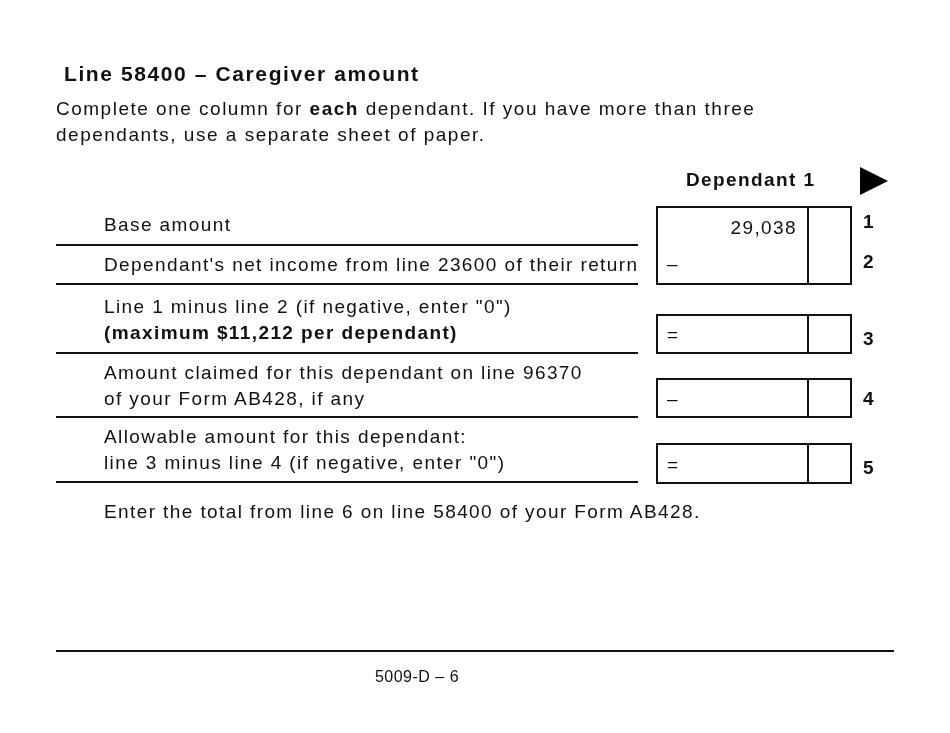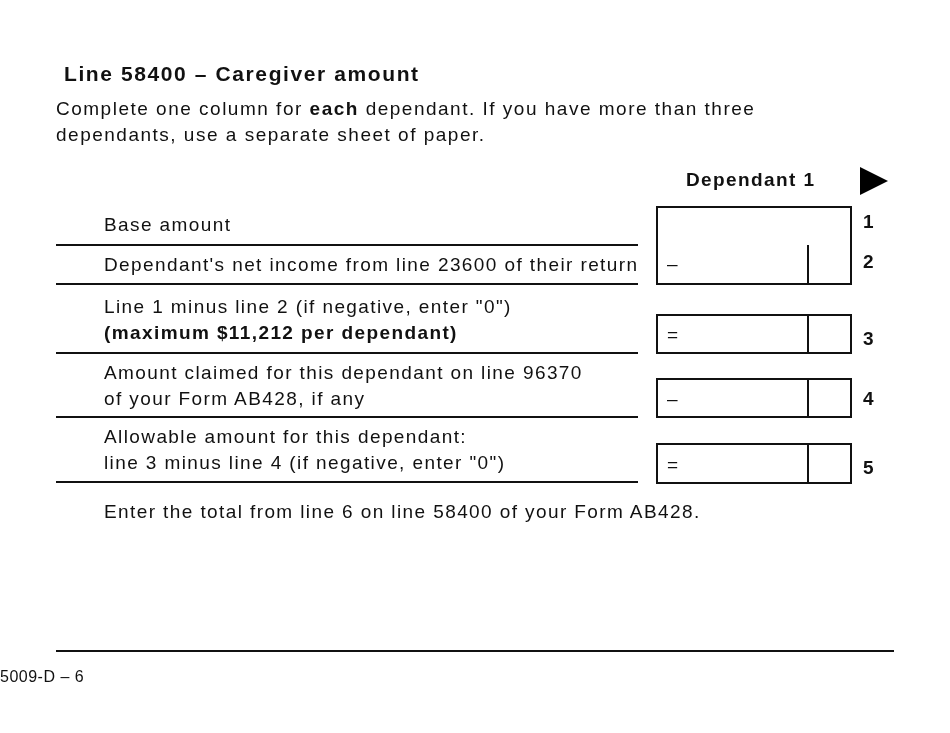--- a/index.html
+++ b/index.html
@@ -44,39 +44,42 @@
       font-size: 19px; letter-spacing: 1.4px;
     }
     .box .cents {
       width: 41px; font-size: 19px; letter-spacing: 1.4px; text-align: center;
     }
     .box .op { position: absolute; left: 9px; }
     .box .val { position: absolute; right: 10px; }
     .linenum { font-size: 19px; font-weight: bold; left: 863px; }
     .footer-rule { left: 56px; top: 650px; width: 838px; height: 0; border-top: 2px solid #111111; }
     .footer-text {
-      left: 0; width: 834px; top: 668px; text-align: left; font-size: 16px; letter-spacing: 0.5px;
+      left: 0; width: 834px; top: 668px; text-align: center; font-size: 16px; letter-spacing: 0.5px;
     }
   </style>
 </head>
 <body>
 
 <div class="abs title">Line 58400 – Caregiver amount</div>
 
 <div class="abs intro">
   <div><span>Complete one column for </span><b>each</b><span> dependant. If you have more than three</span></div>
   <div>dependants, use a separate sheet of paper.</div>
 </div>
 
 <div class="abs dep-header">Dependant 1</div>
 <div class="abs arrow"></div>
 
 <div class="abs label" style="top:212px;">Base amount</div>
 <div class="abs rule" style="top:244px;"></div>
 <div class="abs box" style="top:206px; height:41px;">
+  <div class="main">
+    <span class="val" style="top:9px;">29,038</span>
+  </div>
   <div class="cents" style="padding-top:9px;margin-top:24px;">00</div>
 </div>
 <div class="abs linenum" style="top:211px;">1</div>
 
 <div class="abs label" style="top:252px;">Dependant's net income from line 23600 of their return</div>
 <div class="abs rule" style="top:283px;"></div>
 <div class="abs box" style="top:245px; height:40px; border-top:none;">
   <div class="main">
     <span class="op" style="top:8px;">–</span>
   </div>

